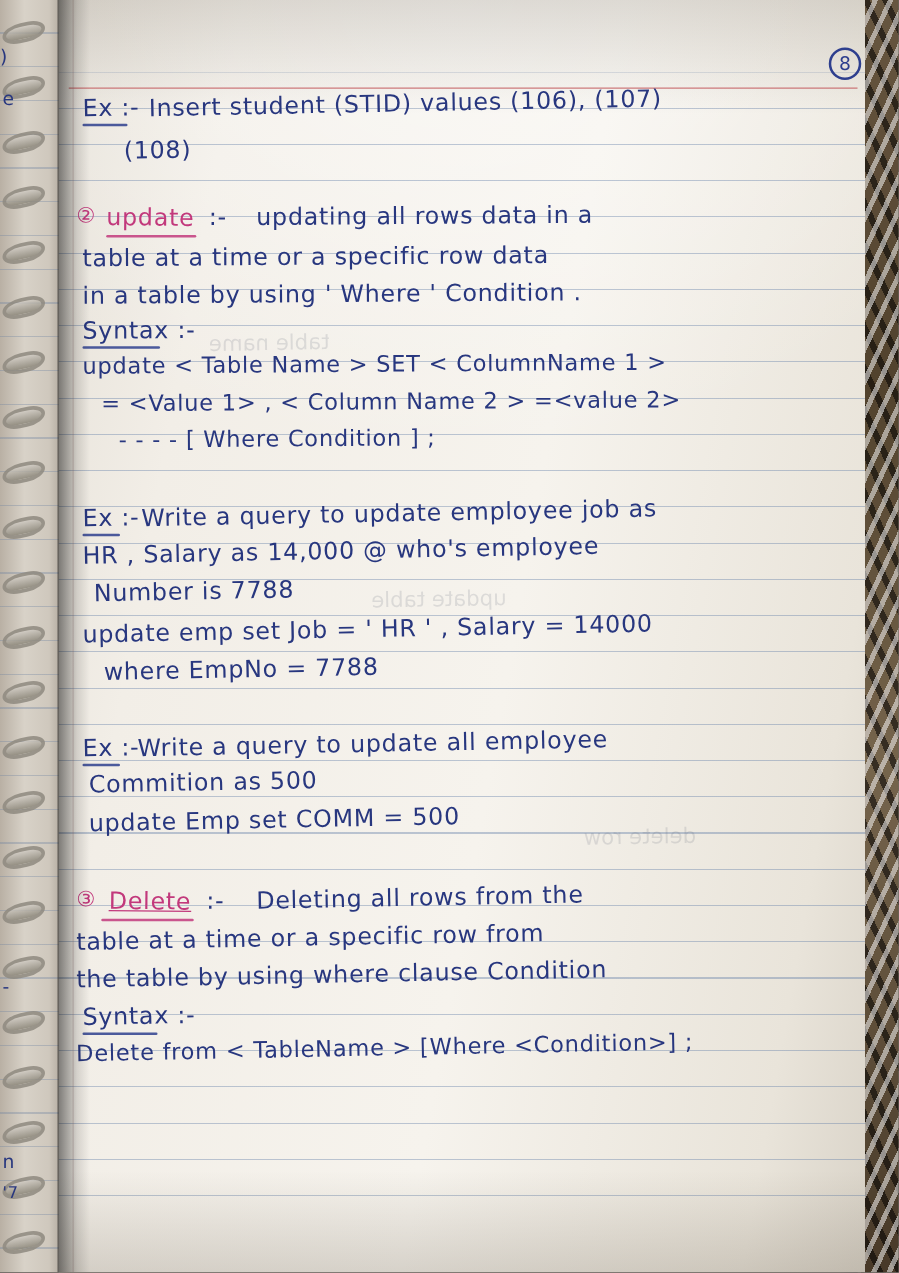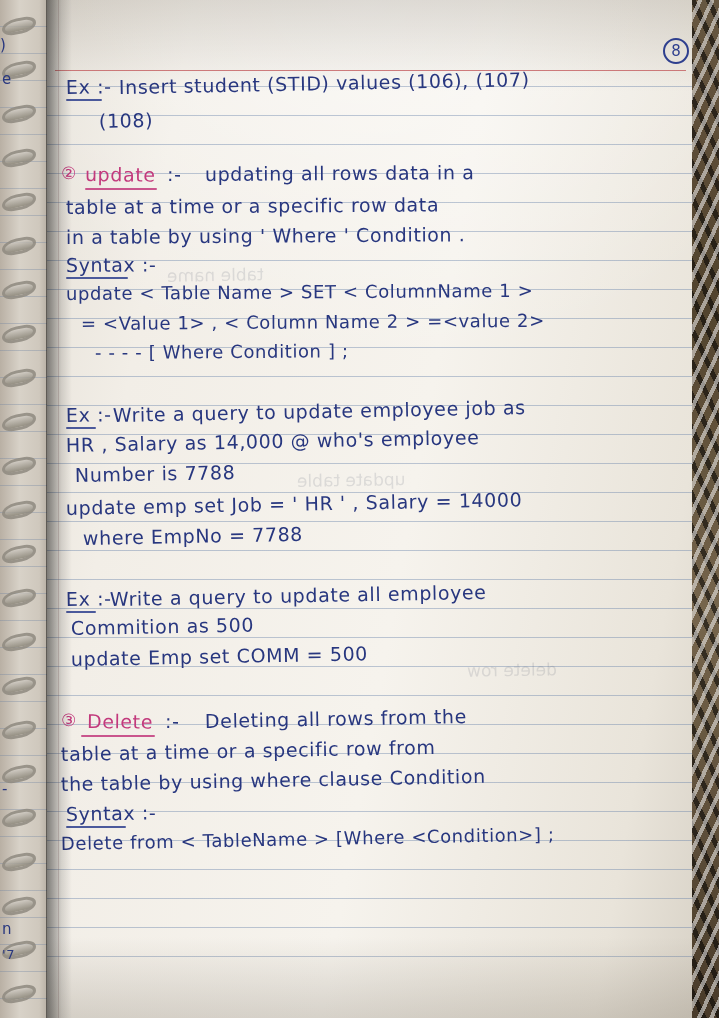--- a/index.html
+++ b/index.html
@@ -255,21 +255,21 @@
     <div class="hw s19 ink-blue tilt1" style="top:529px; left:36px;">where  EmpNo = 7788</div>
 
     <div class="hw s19 ink-blue tilt1" style="top:590px; left:19px;">Ex :-</div>
     <div class="underline-blue" style="top:611px; left:19px; width:30px;"></div>
 
     <div class="hw s19 ink-blue tilt1" style="top:590px; left:63px;">Write  a  query  to  update  all  employee</div>
     <div class="hw s19 ink-blue tilt1" style="top:619px; left:24px;">Commition  as  500</div>
     <div class="hw s19 ink-blue tilt1" style="top:650px; left:24px;">update  Emp  set  COMM = 500</div>
 
     <div class="hw s17 ink-pink tiltp" style="top:712px; left:14px;">③</div>
-    <div class="hw s19 ink-pink tiltp" style="top:712px; left:40px;">Delete</div>
+    <div class="hw s19 ink-pink tiltp" style="top:712px; left:40px;text-decoration:underline;">Delete</div>
     <div class="underline-pink" style="top:735px; left:34px; width:74px;"></div>
     <div class="hw s19 ink-blue tiltp" style="top:712px; left:118px;">:-</div>
 
     <div class="hw s19 ink-blue tilt1" style="top:712px; left:158px;">Deleting  all  rows  from the</div>
     <div class="hw s19 ink-blue tilt1" style="top:745px; left:14px;">table  at a  time  or  a  specific  row  from</div>
     <div class="hw s19 ink-blue tilt1" style="top:775px; left:14px;">the table  by  using  where  clause  Condition</div>
 
     <div class="hw s19 ink-blue tilt1" style="top:805px; left:19px;">Syntax :-</div>
     <div class="underline-blue" style="top:826px; left:19px; width:60px;"></div>
 

